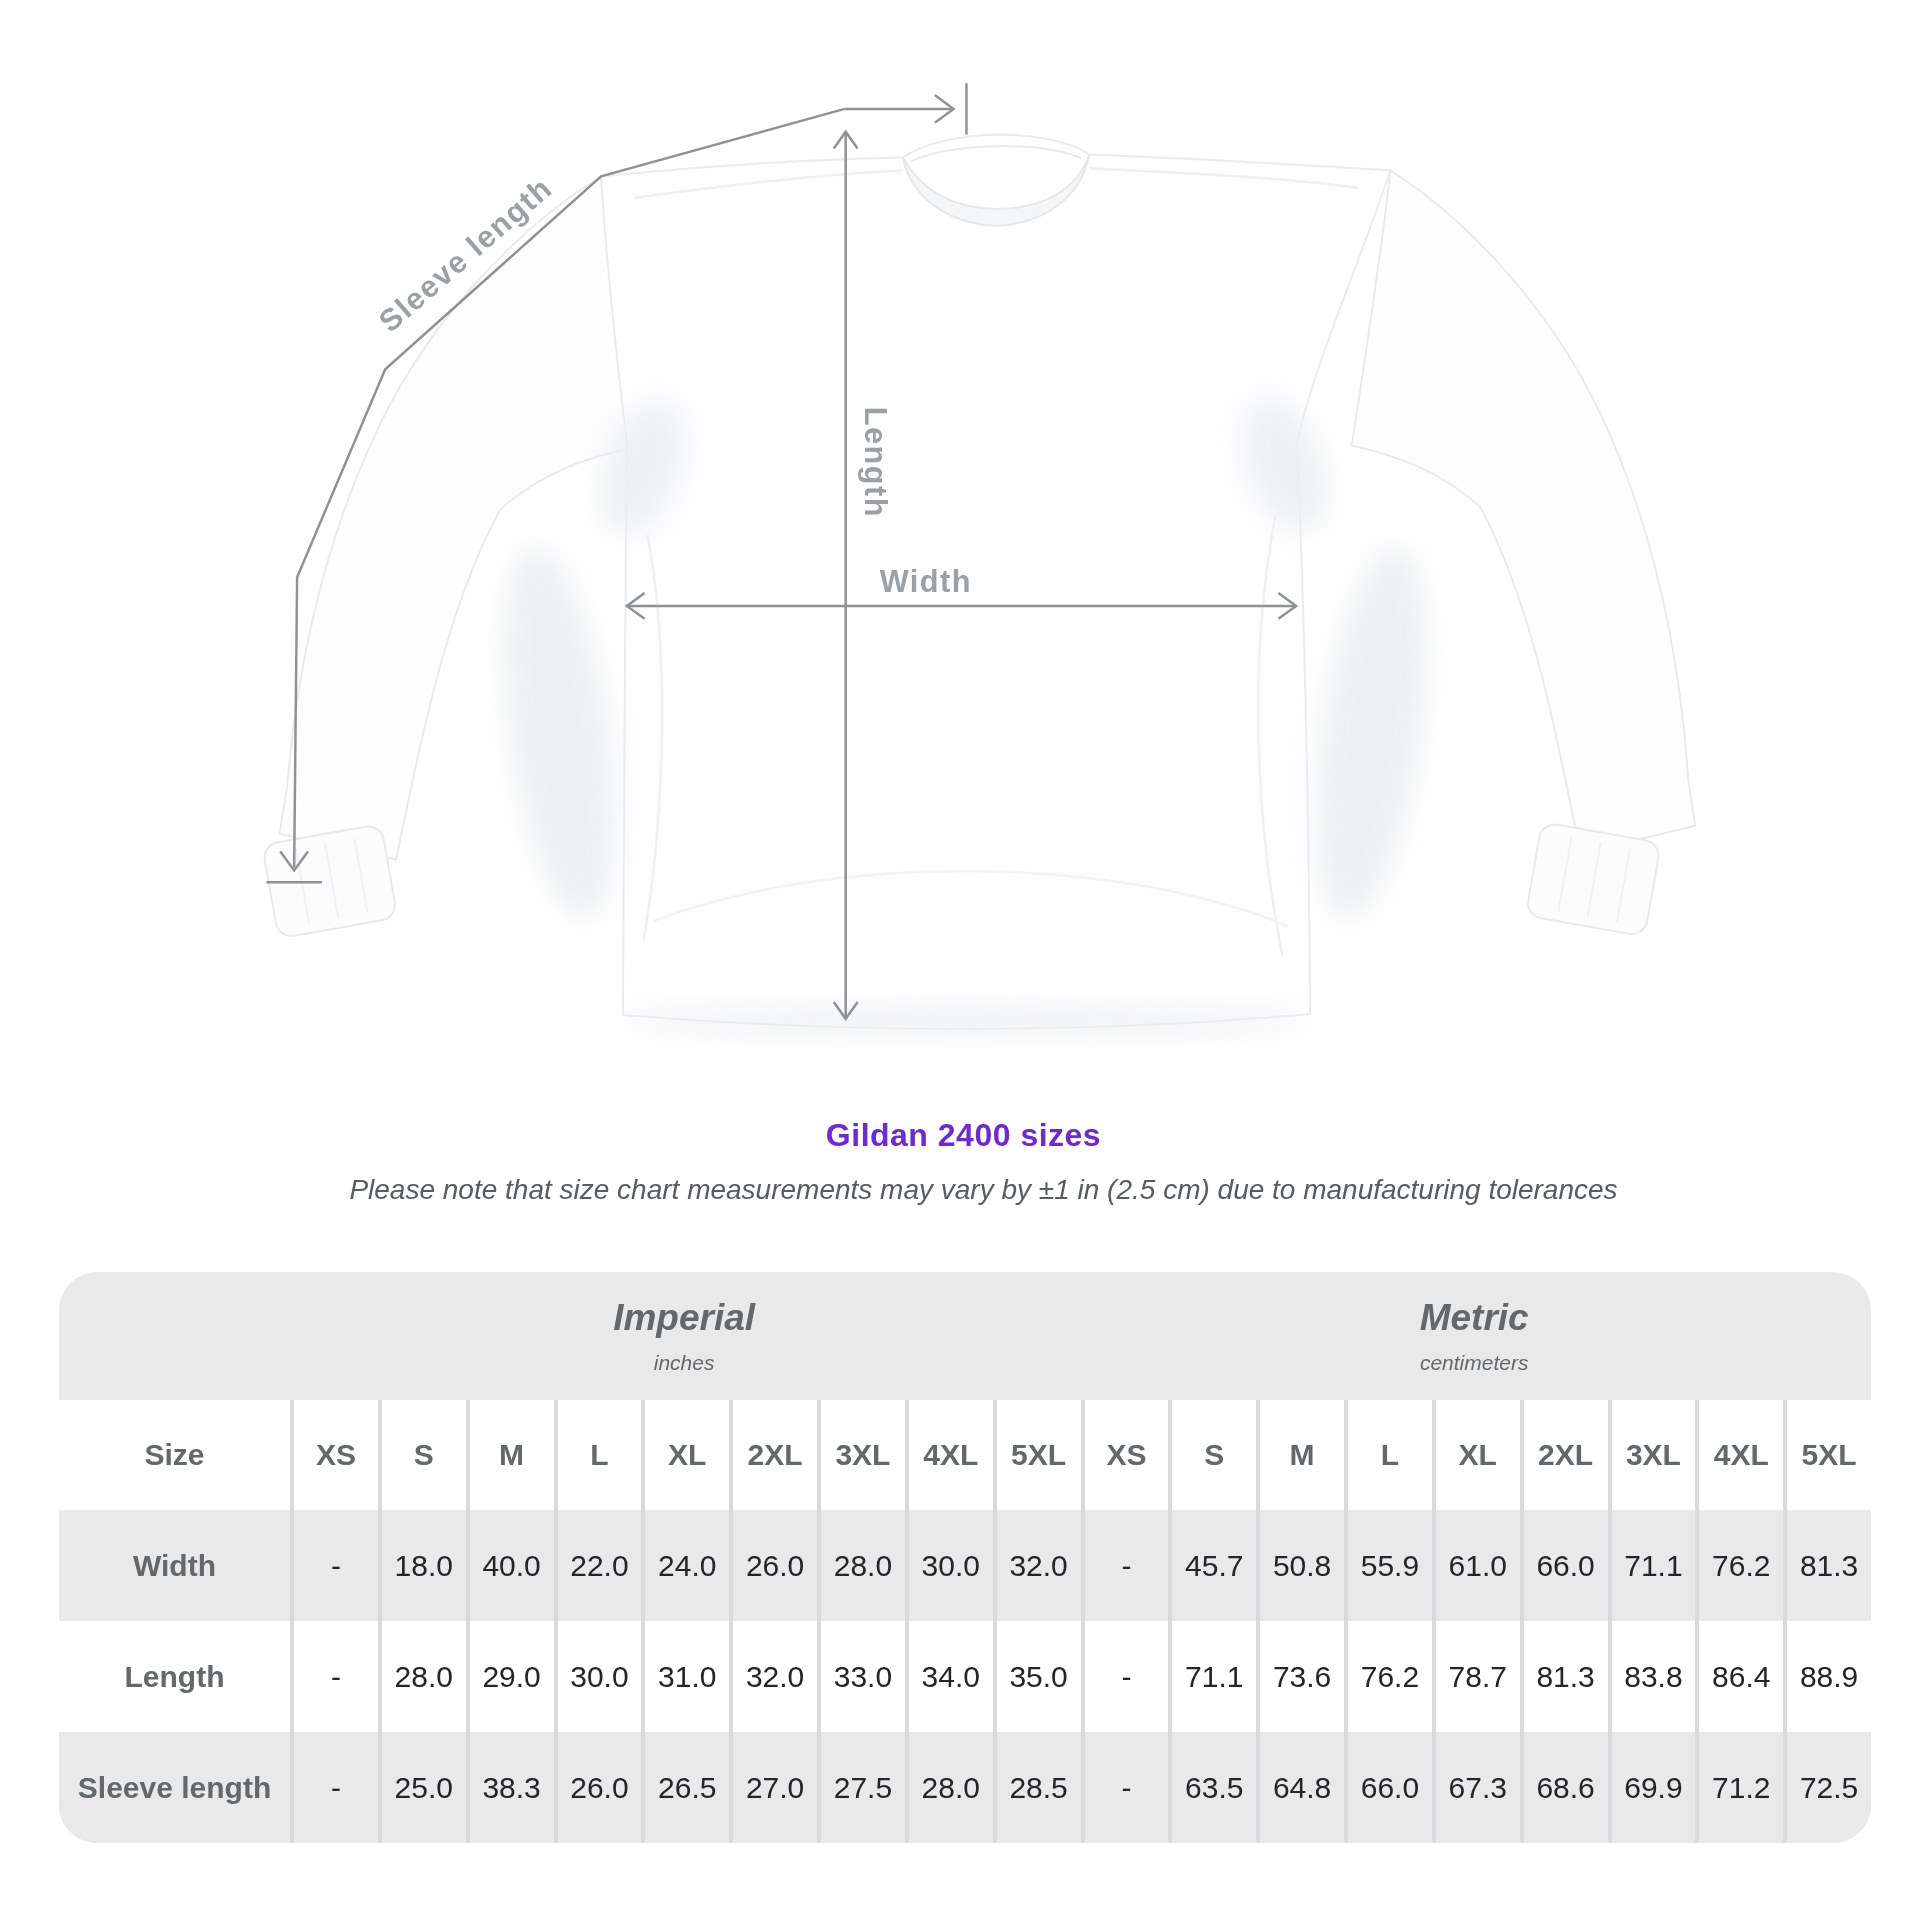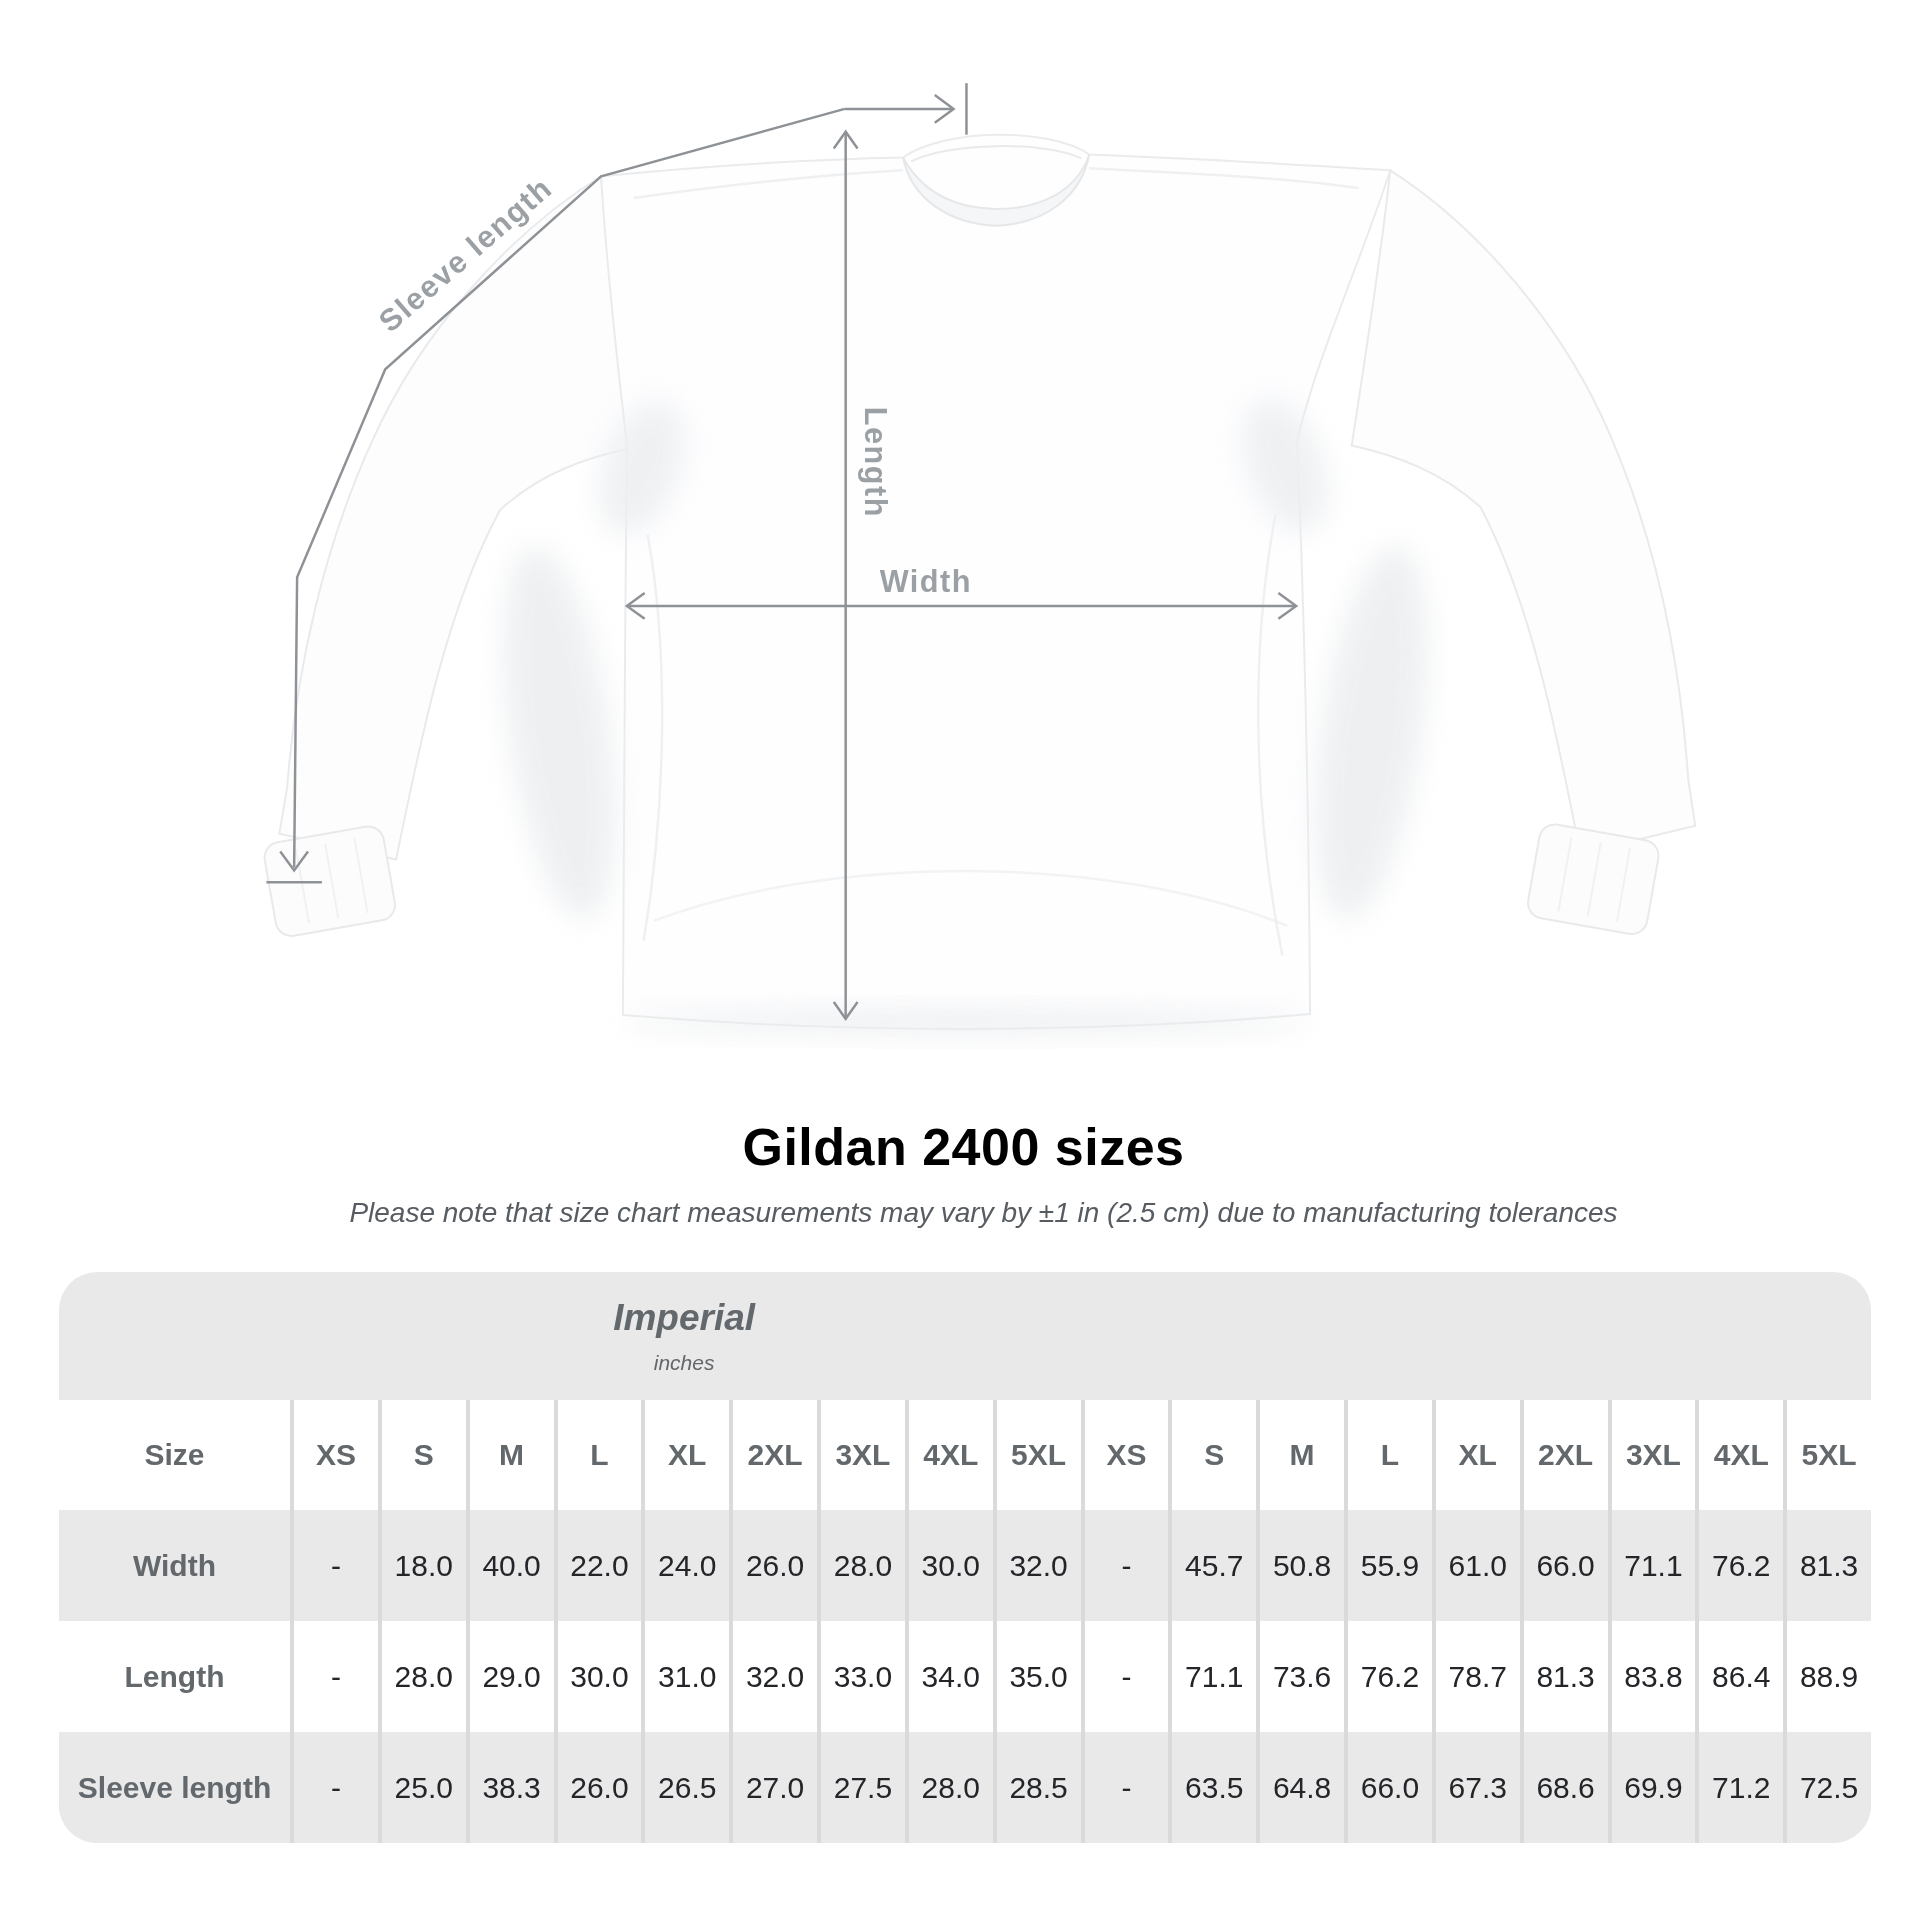--- a/index.html
+++ b/index.html
@@ -6,21 +6,21 @@
   body {
     width:1927px; height:1927px; background:#ffffff; position:relative; overflow:hidden;
     font-family:"Liberation Sans","DejaVu Sans",sans-serif;
   }
   .illustration { position:absolute; top:0; left:0; width:1927px; height:1109px; }
   .shirt-label { font-size:31px; font-weight:bold; fill:#9ba0a5; letter-spacing:1.5px; }
   .measure { stroke:#8e9296; stroke-width:2.5; fill:none; }
   .seam { stroke:#eef0f2; stroke-width:2.5; fill:none; }
 
   .caption { position:absolute; left:0; top:1117px; width:100%; text-align:center; }
-  .title { font-size:52px; font-weight:bold; color:#000000; letter-spacing:0.5px; }
+  .title { font-size:32px; font-weight:bold; color:#6d28d9; letter-spacing:0.5px; }
   .subtitle { margin-top:20px; font-size:28px; font-style:italic; color:#565c61;padding-left:40px; }
 
   .size-table { position:absolute; left:59px; top:1272px; width:1812px; border-radius:38px; overflow:hidden; }
   .band { height:128px; background:#e9e9ea; position:relative; }
   .unit-group { position:absolute; top:0; height:100%; display:flex; flex-direction:column;
     align-items:center; justify-content:center; gap:12px; transform:translateX(-50%); }
   .unit-group.imperial { left:34.5%; }
   .unit-group.metric { left:78.1%; }
   .unit-name { font-size:37px; font-weight:bold; font-style:italic; color:#63686c; }
   .unit-sub { font-size:21px; font-style:italic; color:#63686c; }
@@ -114,20 +114,24 @@
   <div class="subtitle">Please note that size chart measurements may vary by ±1 in (2.5 cm) due to manufacturing tolerances</div>
 </div>
 
 <div class="size-table">
 
   <div class="band">
     <div class="unit-group imperial">
       <div class="unit-name">Imperial</div>
       <div class="unit-sub">inches</div>
     </div>
+    <div class="unit-group metric">
+      <div class="unit-name">Metric</div>
+      <div class="unit-sub">centimeters</div>
+    </div>
   </div>
 
   <div class="trow size-row">
 
       <div class="cell">Size</div>
 
       <div class="cell">XS</div>
 
       <div class="cell">S</div>
 

